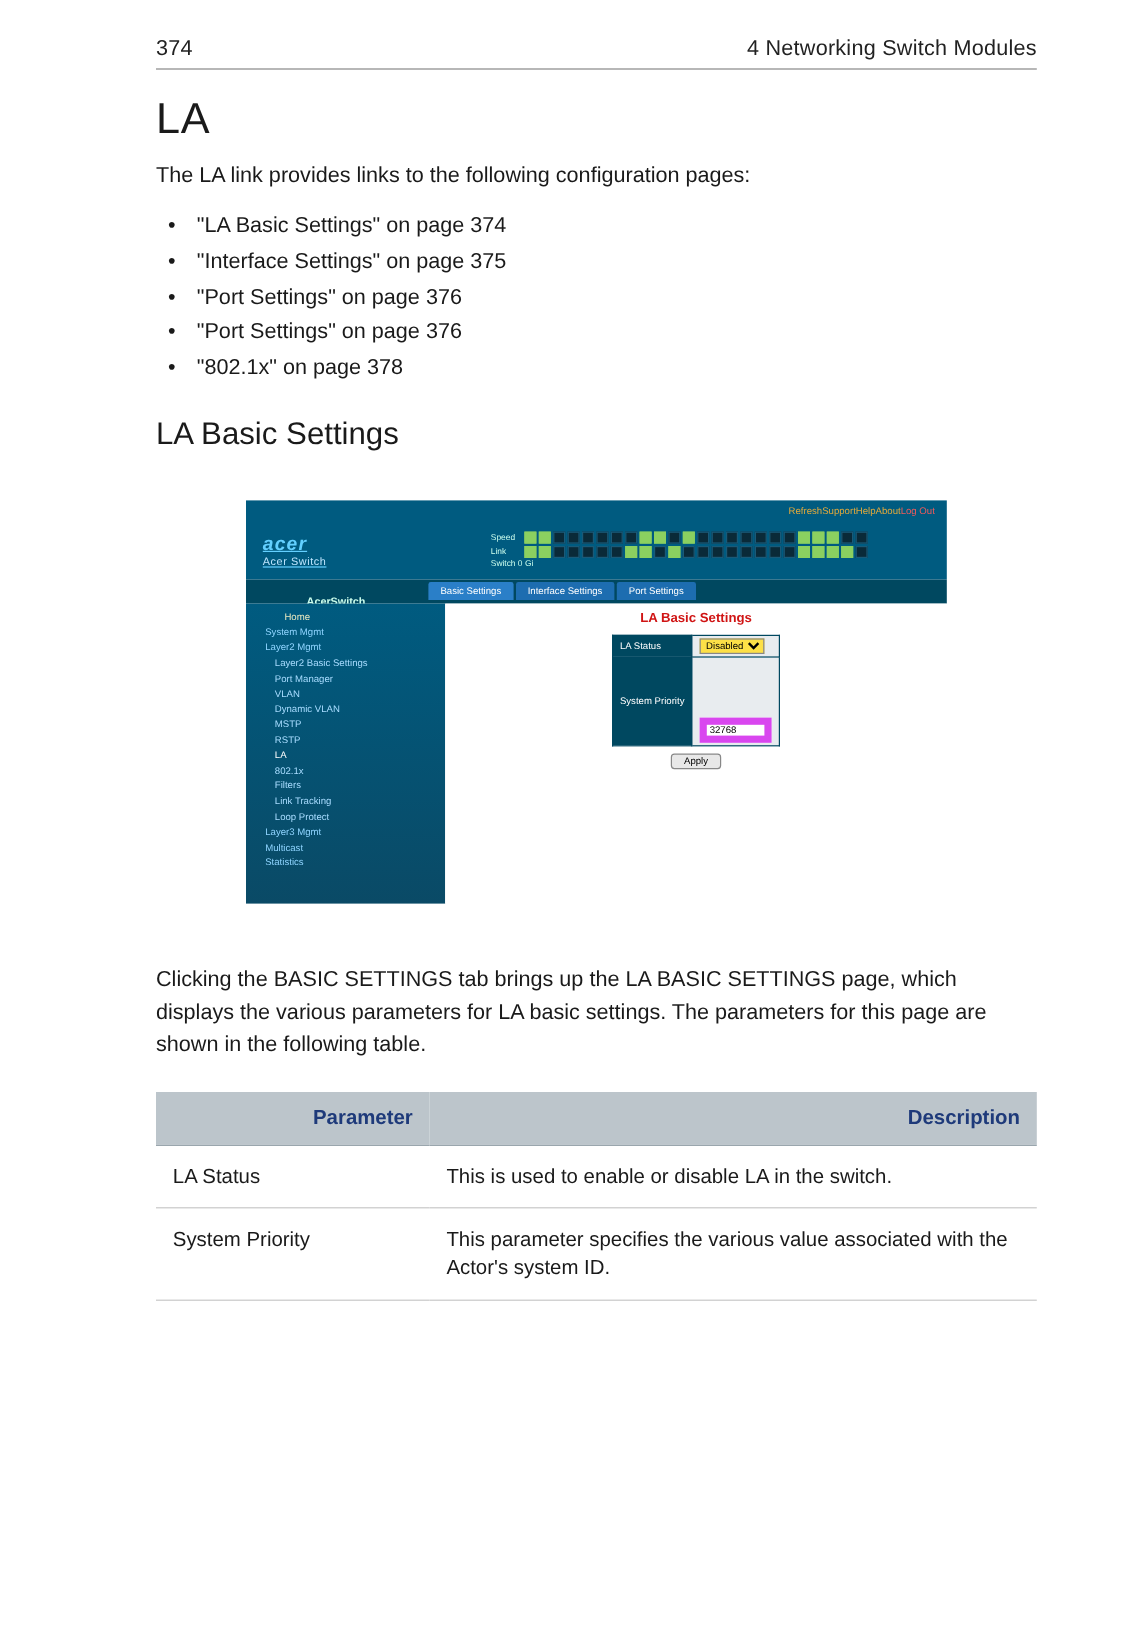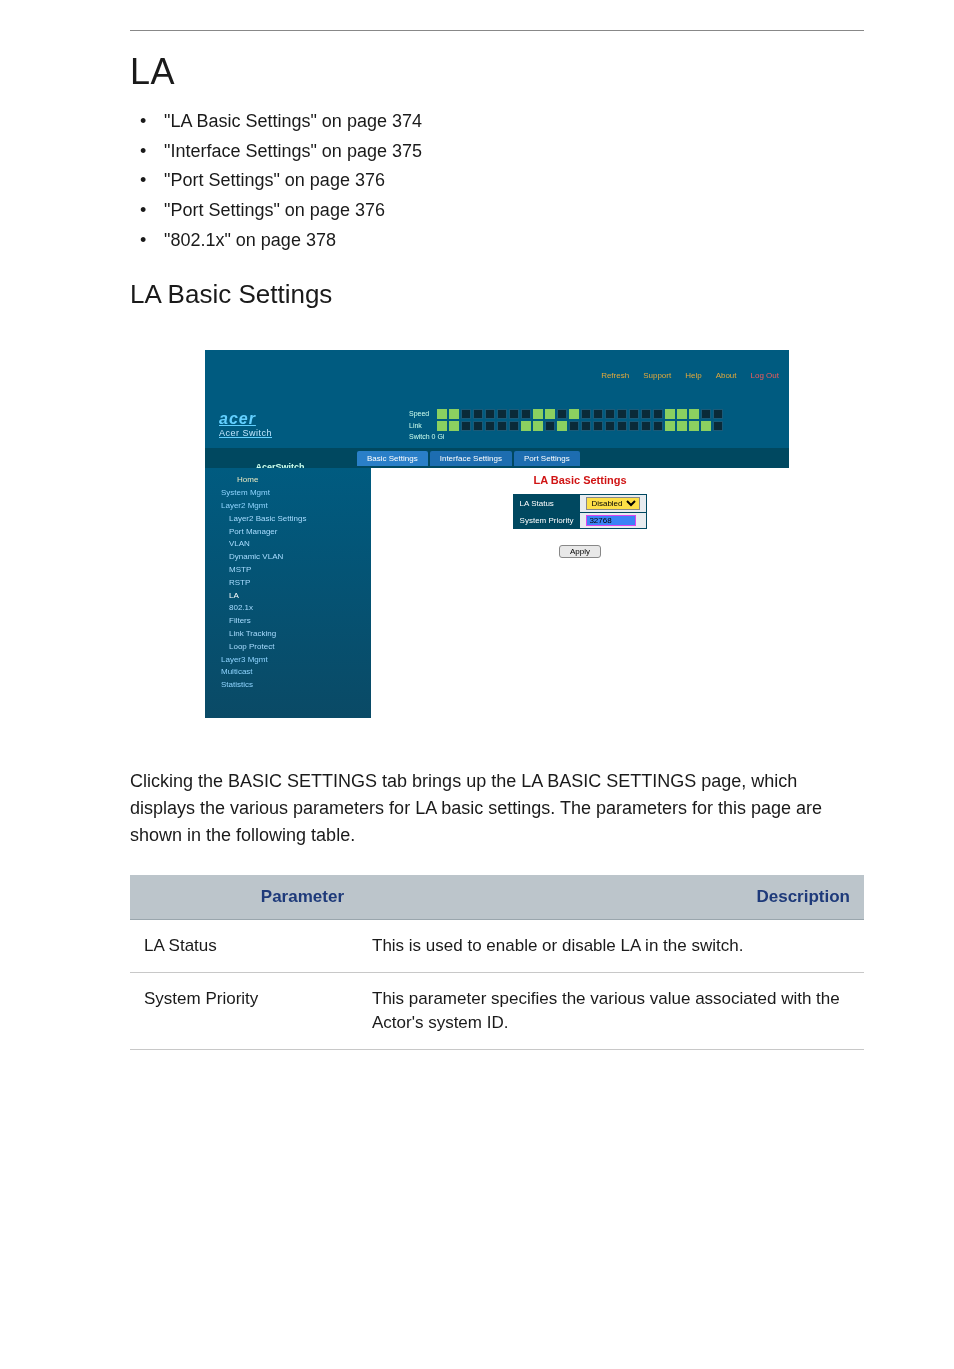--- a/index.html
+++ b/index.html
@@ -62,22 +62,21 @@
   .shot-wrap {
     width: 584px;
     margin: 0 auto 50px auto;
   }
   .shot-topbar {
     background: #005b80;
     height: 18px;
     display: flex;
     align-items: center;
     justify-content: flex-end;
-    gap: 14px;
-    padding: 16px 10px;
+    padding: 0 10px;
     font-size: 8px;
     color: #e2a93a;
   }
   .shot-topbar span:last-child { color: #f05a5a; }
   .shot-header {
     background: #005b80;
     height: 48px;
     display: flex;
     align-items: center;
   }
@@ -162,32 +161,33 @@
   .form-table td {
     border: 1px solid #004860;
     font-size: 8px;
     padding: 2px 6px;
   }
   .form-table td.k { background: #004860; color: #fff; }
   .form-table td.v { background: #e8ecef; }
   .mini-input {
     font-size: 8px;
     width: 44px;
-    border: 1px solid #d946ef;
-    background:#3b82f6;
+    border: 6px solid #d946ef;
+    background:#ffffff;
     padding:0 2px;
+    margin-top:48px;
   }
   .mini-select {
     font-size: 8px;
     border: 1px solid #888;
     background:#fde047;
   }
   .apply-btn {
     font-size: 8px;
-    margin-top: 16px;
+    margin-top: 6px;
     padding: 1px 10px;
     border: 1px solid #888;
     background: #e8e8e8;
     border-radius: 3px;
   }
   
   p.afterfig {
     font-size: 18px;
     line-height: 1.5;
     margin: 2px 0 26px 0;
@@ -212,24 +212,29 @@
     padding: 14px 14px;
     vertical-align: top;
     border-bottom: 1px solid #c8c8c8;
     line-height: 1.4;
   }
 </style>
 </head>
 <body>
 
 <div class="page">
+  <div class="header-line">
+    <span>374</span>
+    <span>4 Networking Switch Modules</span>
+  </div>
   <hr class="rule">
 
   <h1 class="section">LA</h1>
 
+  <p class="intro">The LA link provides links to the following configuration pages:</p>
 
   <ul class="bullets">
     <li>"LA Basic Settings" on page 374</li>
     <li>"Interface Settings" on page 375</li>
     <li>"Port Settings" on page 376</li>
     <li>"Port Settings" on page 376</li>
     <li>"802.1x" on page 378</li>
   </ul>
 
   <h2 class="subsection">LA Basic Settings</h2>

